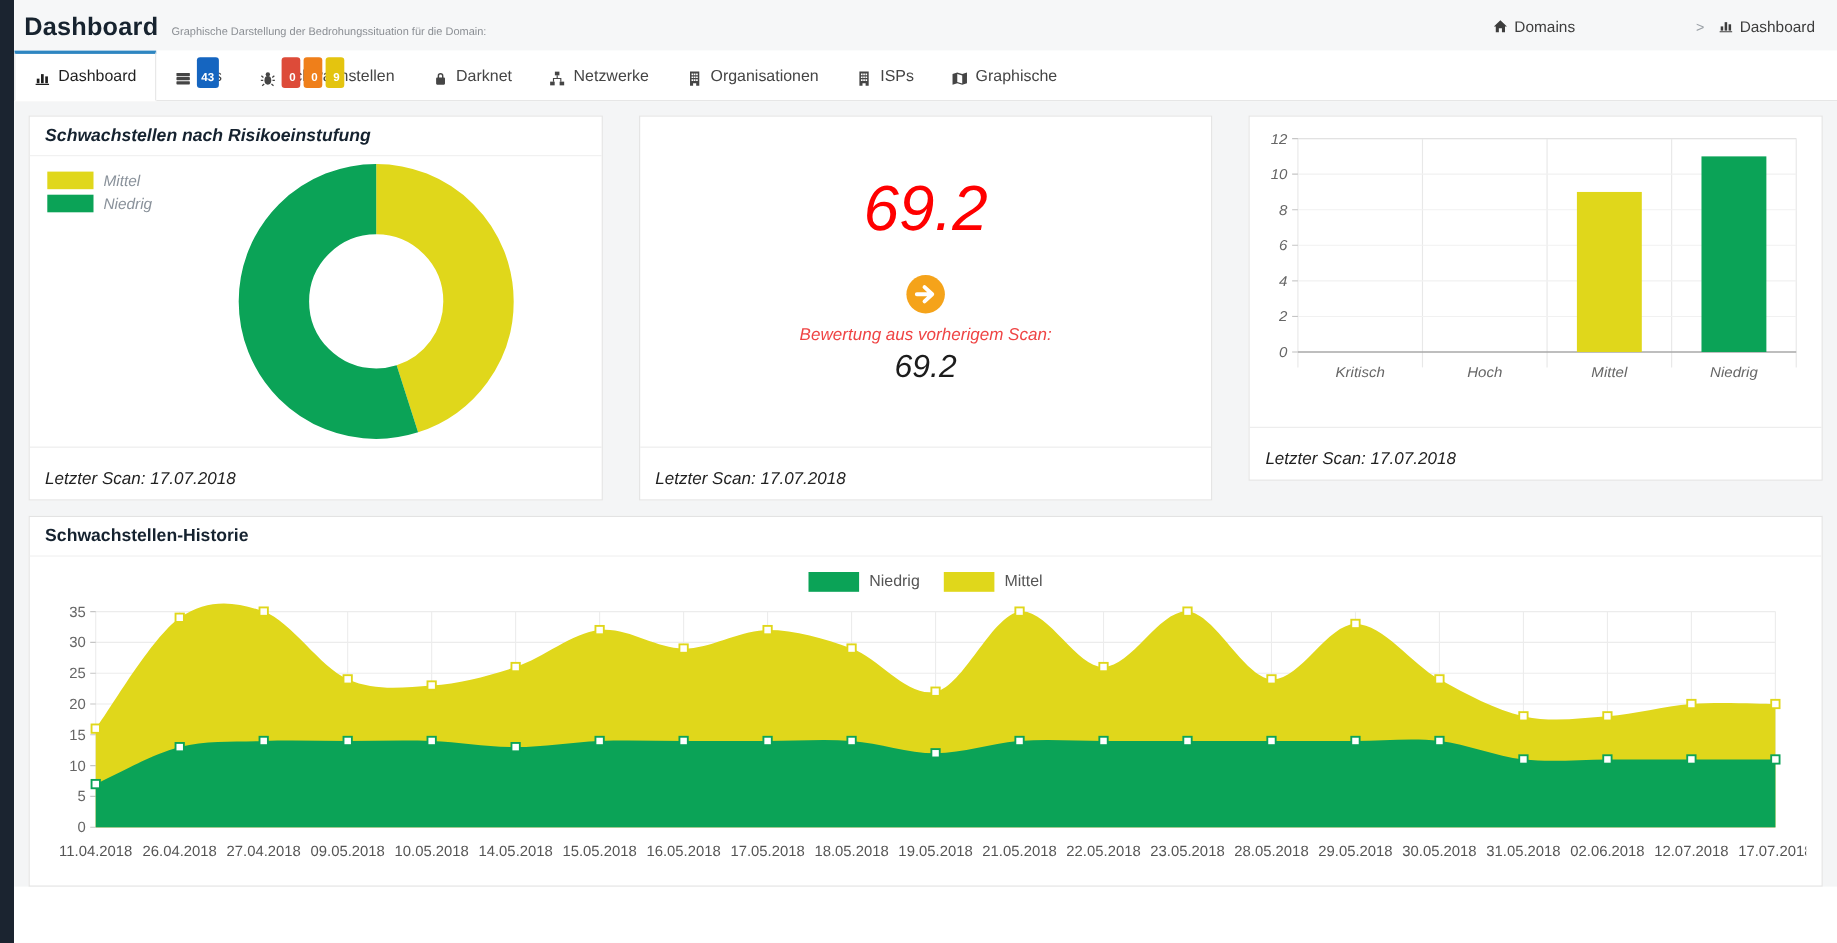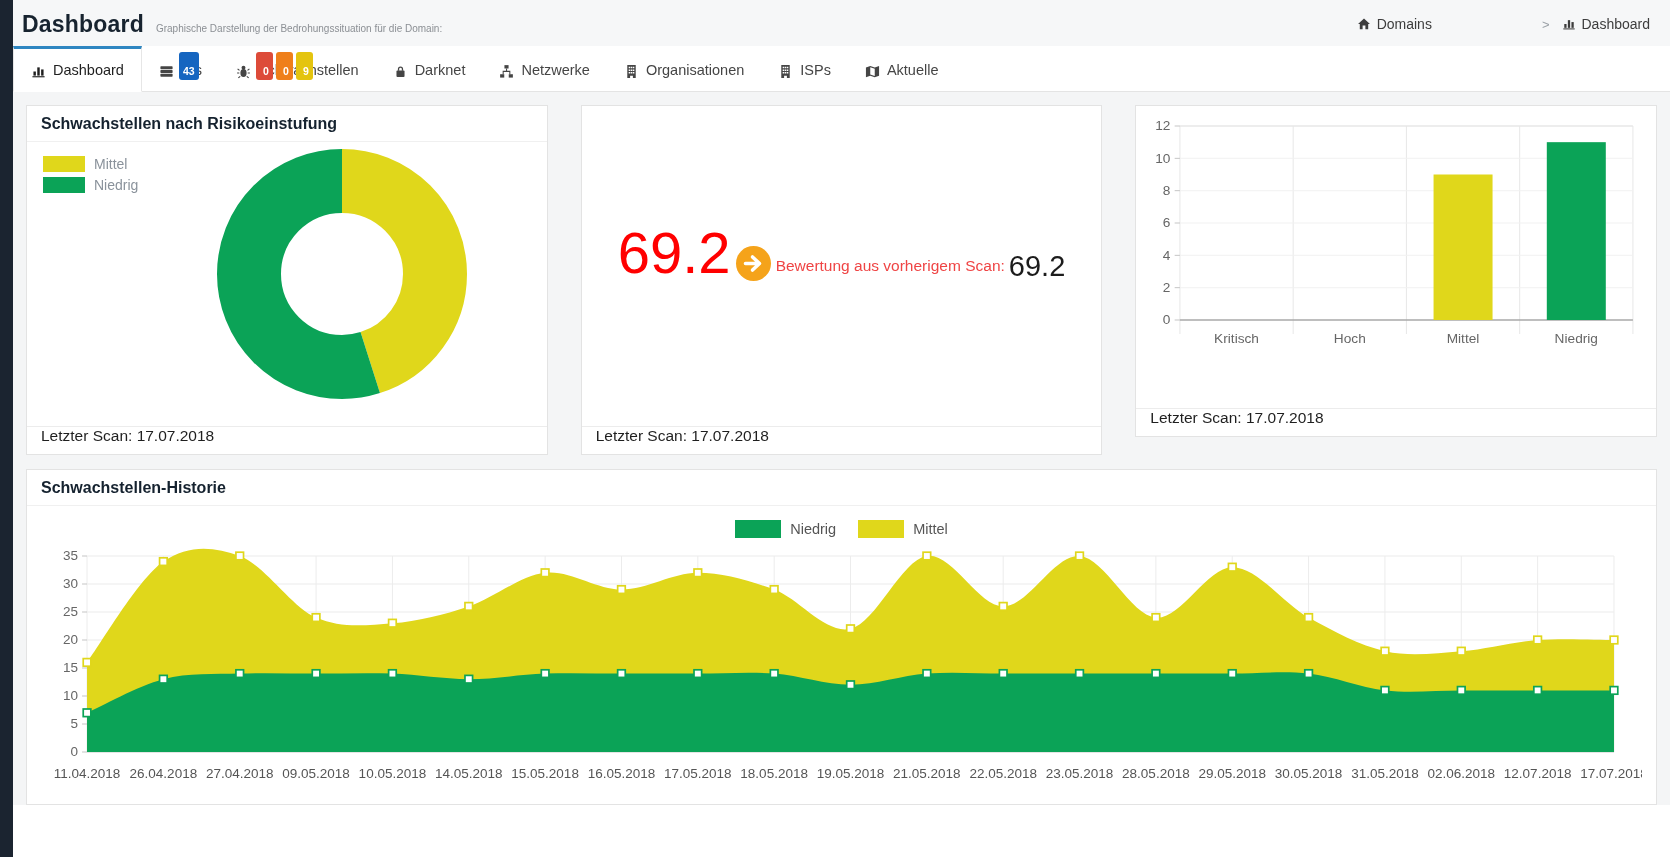--- a/index.html
+++ b/index.html
@@ -25,39 +25,39 @@
     font-size:14.5px; color:#454545; cursor:pointer; border-top:3px solid transparent; }
   .tab.active { border-top-color:#2e86c1; border-left:1px solid #e6e6e6; border-right:1px solid #e6e6e6;
     background:#fff; margin-bottom:-1px; border-bottom:1px solid #fff; color:#1f1f1f; }
   .tab-icon { display:inline-flex; position:relative; top:1px; }
   .badges { position:absolute; top:3px; left:37px; display:flex; gap:3px; }
   .badge { min-width:17px; height:28px; line-height:15px; border-radius:3px; color:#fff;
     font-size:10.5px; font-weight:bold; text-align:right; padding:12px 4px; }
 
   
   .content { background:#f4f5f6; padding:13px 13px 0 13px; }
-  .cards-row { display:flex; gap:33px; align-items:flex-start; margin-bottom:14px; }
+  .cards-row { display:flex; gap:33px; align-items:flex-start; margin-bottom:14px;font-style:italic; }
   .card { background:#fff; border:1px solid #e3e3e3; display:flex; flex-direction:column; flex:1 1 0; }
   .card-header { padding:9px 14px 8px; font-size:16px; font-weight:bold; color:#15222f;
     border-bottom:1px solid #f0f0f0; }
   .card-body { flex:1 1 auto; position:relative; }
-  .card-footer { border-top:1px solid #ececec; padding:0 14px 9px; font-size:15.5px; color:#1f1f1f; }
+  .card-footer { border-top:1px solid #ececec; padding:20px 14px 9px; font-size:15.5px; color:#1f1f1f; }
   .card-risk, .card-cvss { height:350px; }
   .card-threat { height:332px; }
 
   
   .donut-body { padding:6px 10px 0; }
   .donut-legend { position:absolute; top:14px; left:16px; display:flex; flex-direction:column; gap:5px; }
   .legend-item { display:flex; align-items:center; gap:9px; }
   .legend-box { width:42px; height:16px; }
   .legend-label { font-size:14px; color:#8a929b; }
   .donut-wrap { display:flex; justify-content:center; padding-left:110px; }
 
   
-  .cvss-body { display:flex; flex-direction:row; align-items:center; justify-content:center; gap:4px; }
+  .cvss-body { display:flex; flex-direction:column; align-items:center; justify-content:center; gap:4px; }
   .cvss-score { font-size:58px; line-height:1; margin-bottom:26px; }
   .cvss-arrow { display:inline-flex; margin-bottom:6px; }
   .cvss-prev-label { font-size:15.5px; color:#ef4444; }
   .cvss-prev-value { font-size:29px; color:#1c1c1c; }
 
   
   .threat-body { padding:6px 8px 0 6px; }
 
   
   .card-history { margin-bottom:0; }
@@ -177,21 +177,21 @@
           </svg>
         </span>
         <span class="tab-label">ISPs</span>
       </div>
       <div class="tab">
         <span class="tab-icon">
           <svg viewBox="0 0 16 16" width="15" height="15" fill="currentColor">
             <path fill-rule="evenodd" d="M1 3.6 5.6 2l4.8 1.6L15 2v10.4L10.4 14 5.6 12.4 1 14zM5.6 3.4v7.8l4.8 1.6V5z"></path>
           </svg>
         </span>
-        <span class="tab-label">Aktuelle</span>
+        <span class="tab-label">Graphische</span>
       </div>
     </div>
 
   <div class="content">
     <div class="cards-row">
 
       <div class="card card-risk">
         <div class="card-header">Schwachstellen nach Risikoeinstufung</div>
         <div class="card-body donut-body">
           <div class="donut-legend" id="donut-legend">

